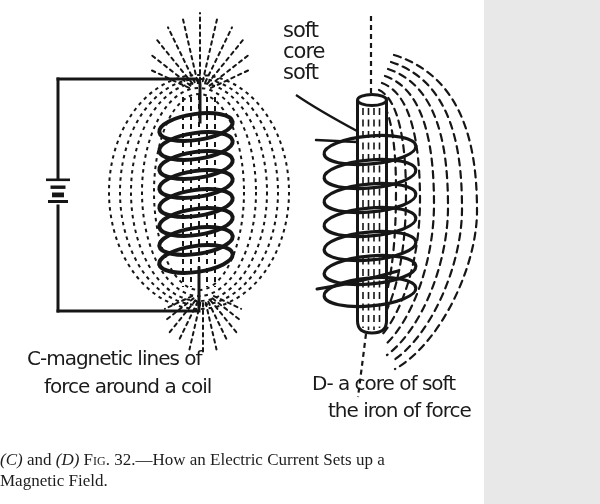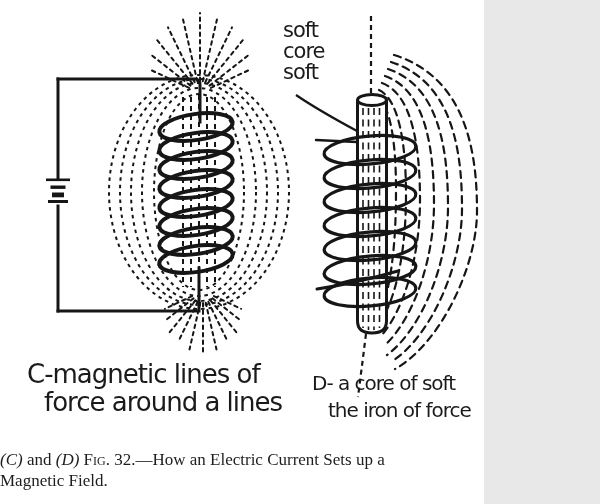--- a/index.html
+++ b/index.html
@@ -17,22 +17,22 @@
     font-family:"DejaVu Sans",sans-serif;
     color:#1a1a1a;
     letter-spacing:-1px;
     white-space:nowrap;
   }
   .core-label{
     left:283px;top:20px;
     font-size:21px;line-height:21px;
   }
   .c-label{
-    left:27px;top:360px;
-    font-size:26px;line-height:28px;
+    left:27px;top:344px;
+    font-size:20px;line-height:28px;
   }
   .c-label .indent{padding-left:17px;}
   .d-label{
     left:312px;top:354px;
     font-size:20px;line-height:27px;margin-top:16px;
   }
   .d-label .indent{padding-left:16px;}
   .caption{
     position:absolute;
     left:0;top:449px;width:600px;
@@ -166,21 +166,21 @@
   </svg>
 
   <div class="hand core-label">
     <div>soft</div>
     <div>core</div>
     <div>soft</div>
   </div>
 
   <div class="hand c-label">
     <div>C-magnetic lines of</div>
-    <div class="indent">force around a lines</div>
+    <div class="indent">force around a coil</div>
   </div>
 
   <div class="hand d-label">
     <div>D- a core of soft</div>
     <div class="indent">the iron of force</div>
   </div>
 
   <div class="caption">
     <div>
       <span class="ital">(C)</span><span> and </span><span class="ital">(D)</span><span class="smallcaps"> Fig. </span><span>32.—How an Electric Current Sets up a</span>

